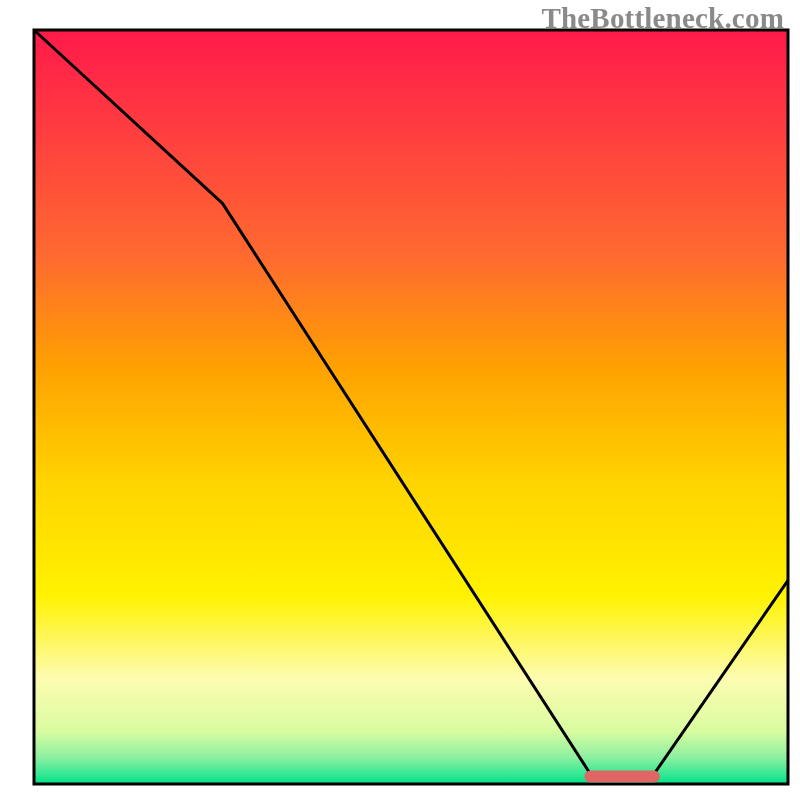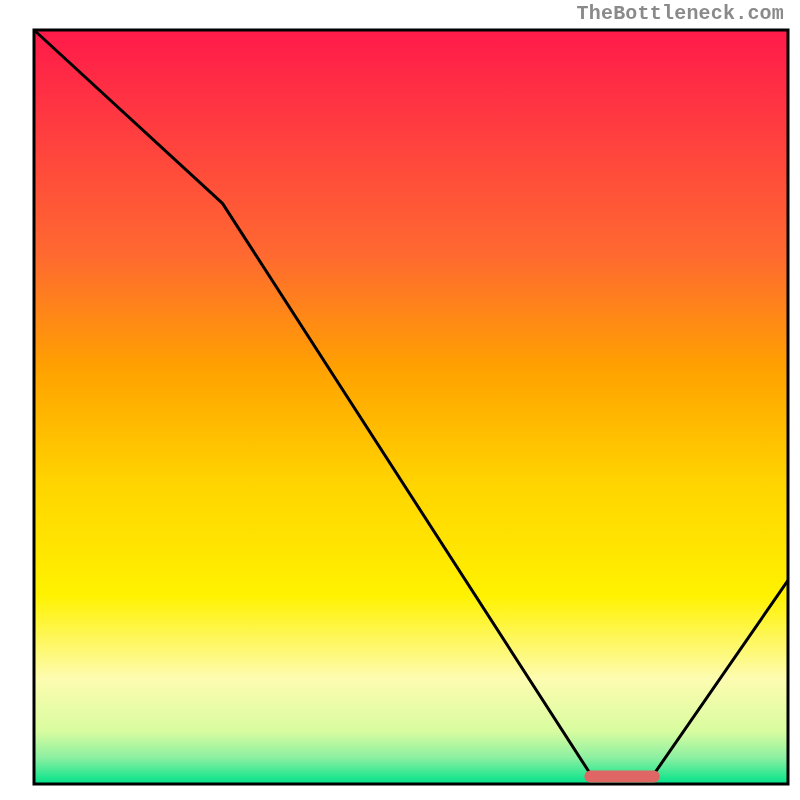--- a/index.html
+++ b/index.html
@@ -12,22 +12,22 @@
   }
   .chart-container {
     position: relative;
     width: 800px;
     height: 800px;
   }
   .watermark {
     position: absolute;
     top: 2px;
     right: 16px;
-    font-family: Liberation Mono, monospace;
-    font-size: 20px;
+    font-family: Liberation Serif, serif;
+    font-size: 29px;
     font-weight: bold;
     color: #8a8a8a;
     letter-spacing: 0.2px;
     z-index: 10;
   }
   svg {
     display: block;
   }
 </style>
 </head>

